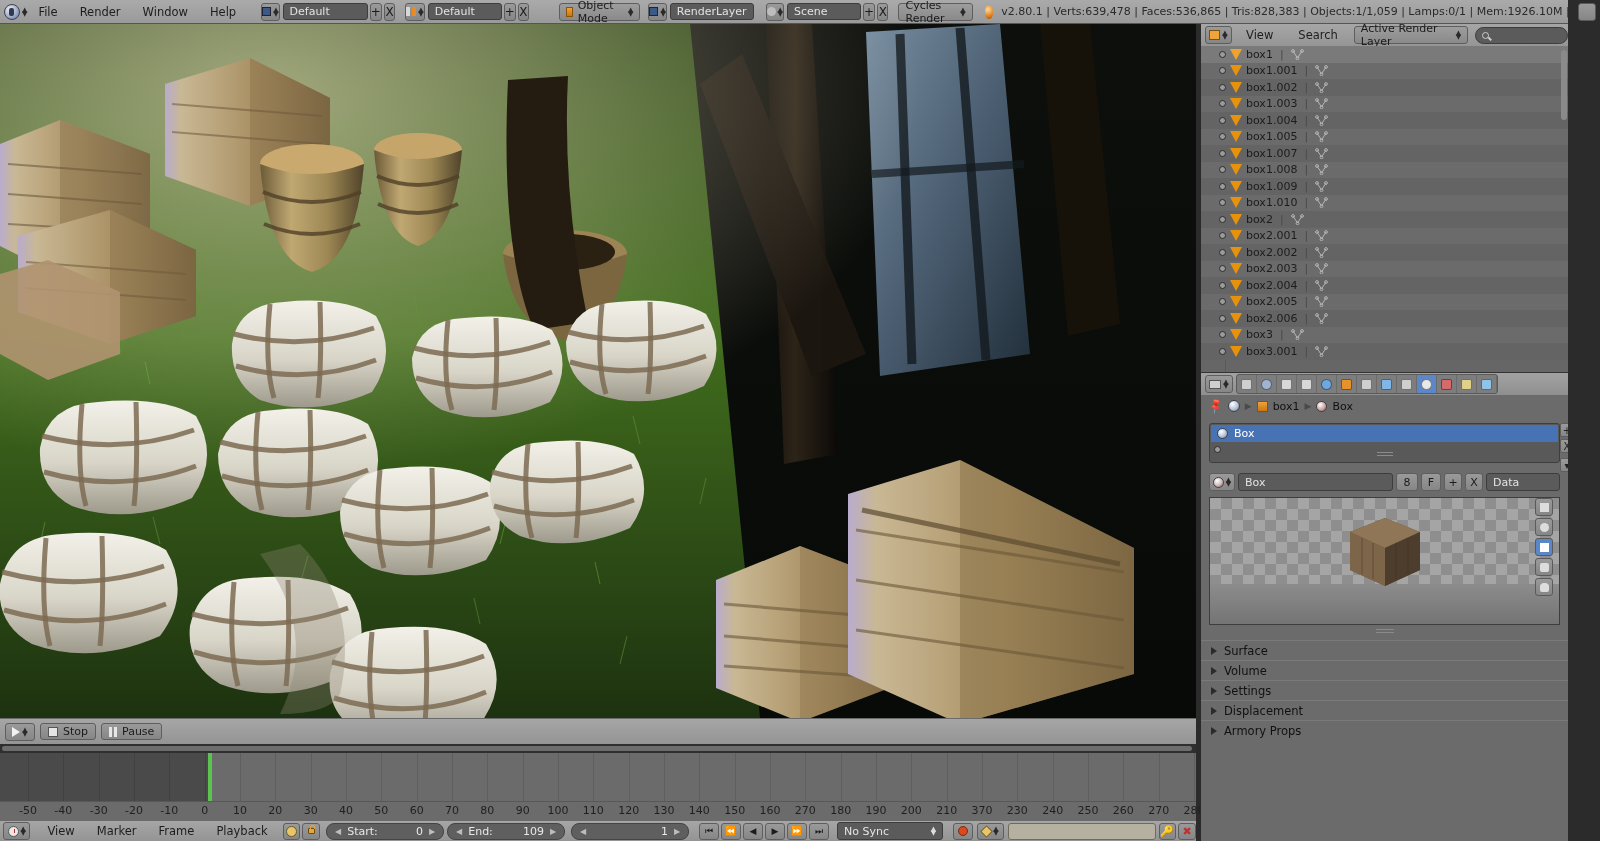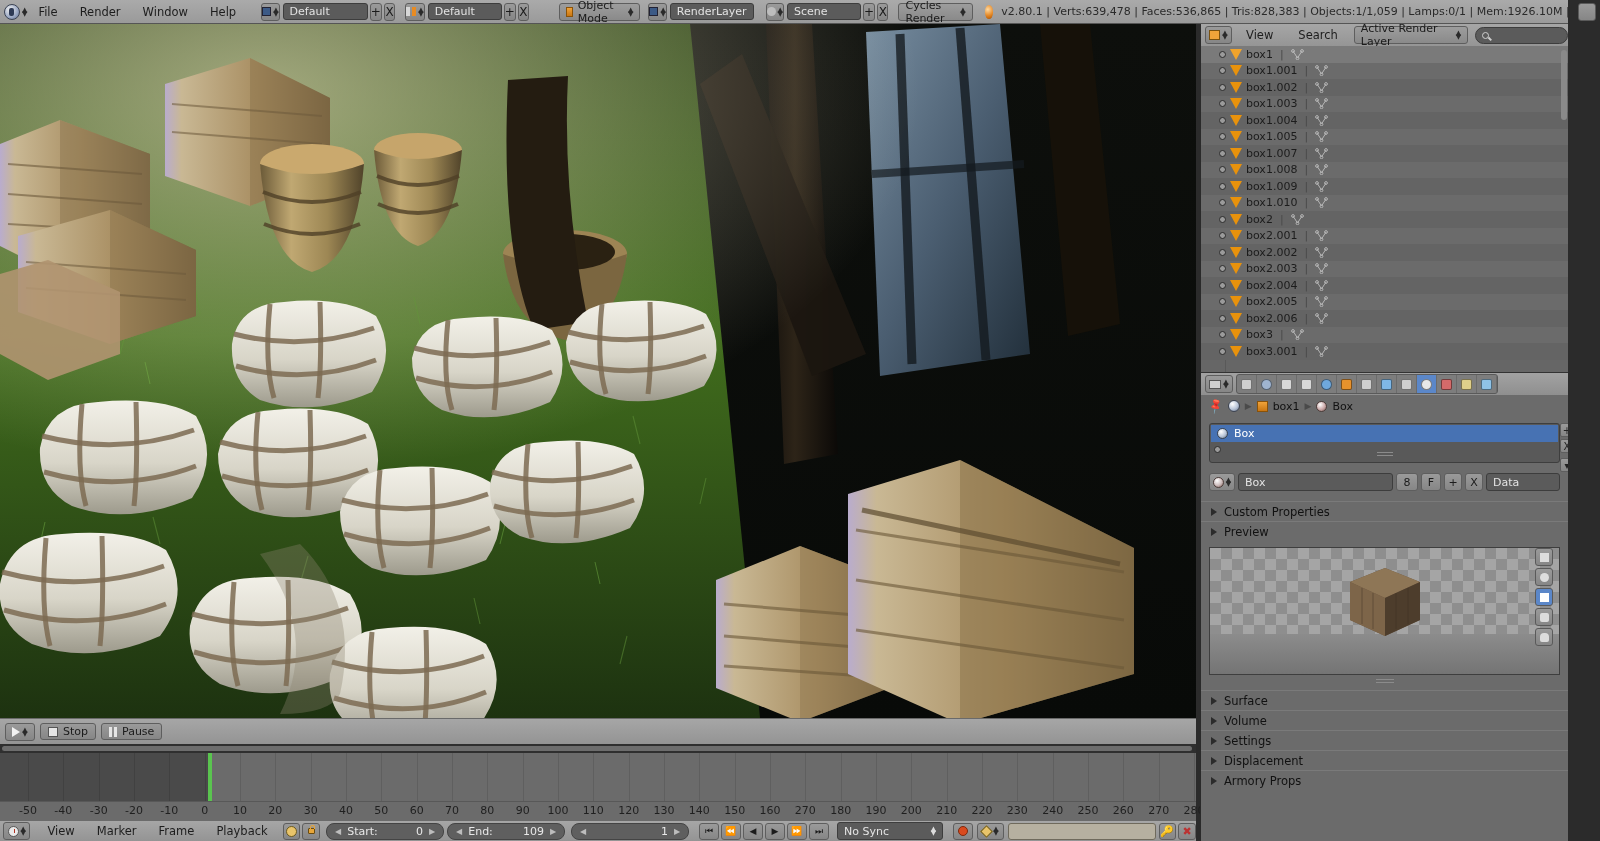--- a/index.html
+++ b/index.html
@@ -481,21 +481,21 @@
       <span class="rlab" style="left: 628.667px;">120</span>
       <span class="rlab" style="left: 664px;">130</span>
       <span class="rlab" style="left: 699.333px;">140</span>
       <span class="rlab" style="left: 734.667px;">150</span>
       <span class="rlab" style="left: 770px;">160</span>
       <span class="rlab" style="left: 805.333px;">270</span>
       <span class="rlab" style="left: 840.667px;">180</span>
       <span class="rlab" style="left: 876px;">190</span>
       <span class="rlab" style="left: 911.333px;">200</span>
       <span class="rlab" style="left: 946.667px;">210</span>
-      <span class="rlab" style="left: 982px;">220</span>
+      <span class="rlab" style="left: 982px;">370</span>
       <span class="rlab" style="left: 1017.33px;">230</span>
       <span class="rlab" style="left: 1052.67px;">240</span>
       <span class="rlab" style="left: 1088px;">250</span>
       <span class="rlab" style="left: 1123.33px;">260</span>
       <span class="rlab" style="left: 1158.67px;">270</span>
       <span class="rlab" style="left: 1194px;">280</span>
     </div>
 
   <div id="tlfoot">
     <div class="btn" style="width:28px;height:18px;gap:2px;margin-right:6px;">
@@ -917,30 +917,20 @@
         </span>
     </div>
     <div class="fld" style="flex:1;height:18px;">Box</div>
     <div class="btn" style="width:22px;height:18px;">8</div>
     <div class="btn" style="width:20px;height:18px;">F</div>
     <div class="btn" style="width:18px;height:18px;">+</div>
     <div class="btn" style="width:18px;height:18px;">X</div>
     <div class="drop" style="width:74px;background:#5b5b5b;color:#e4e4e4;border-color:#3d3d3d;">Data</div>
   </div>
 
-  <div style="margin-top:10px;">
-    <div class="panel">
-      <span class="ptri"></span>
-      <span>Custom Properties</span>
-    </div>
-    <div class="panel">
-      <span class="ptri"></span>
-      <span>Preview</span>
-    </div>
-  </div>
 
   <div id="preview">
     <div id="pvgrid"></div>
     <div id="pvfloor"></div>
     <svg id="pvcube" viewBox="0 0 74 78">
       <polygon points="37,2 72,16 72,54 37,70 2,54 2,16" fill="#6a5540"></polygon>
       <polygon points="37,2 72,16 37,32 2,16" fill="#8e7656"></polygon>
       <polygon points="37,32 72,16 72,54 37,70" fill="#4d3d2c"></polygon>
       <polygon points="2,16 37,32 37,70 2,54" fill="#7d6549"></polygon>
       <g stroke="#3b2f22" stroke-width="0.8" opacity="0.55">

